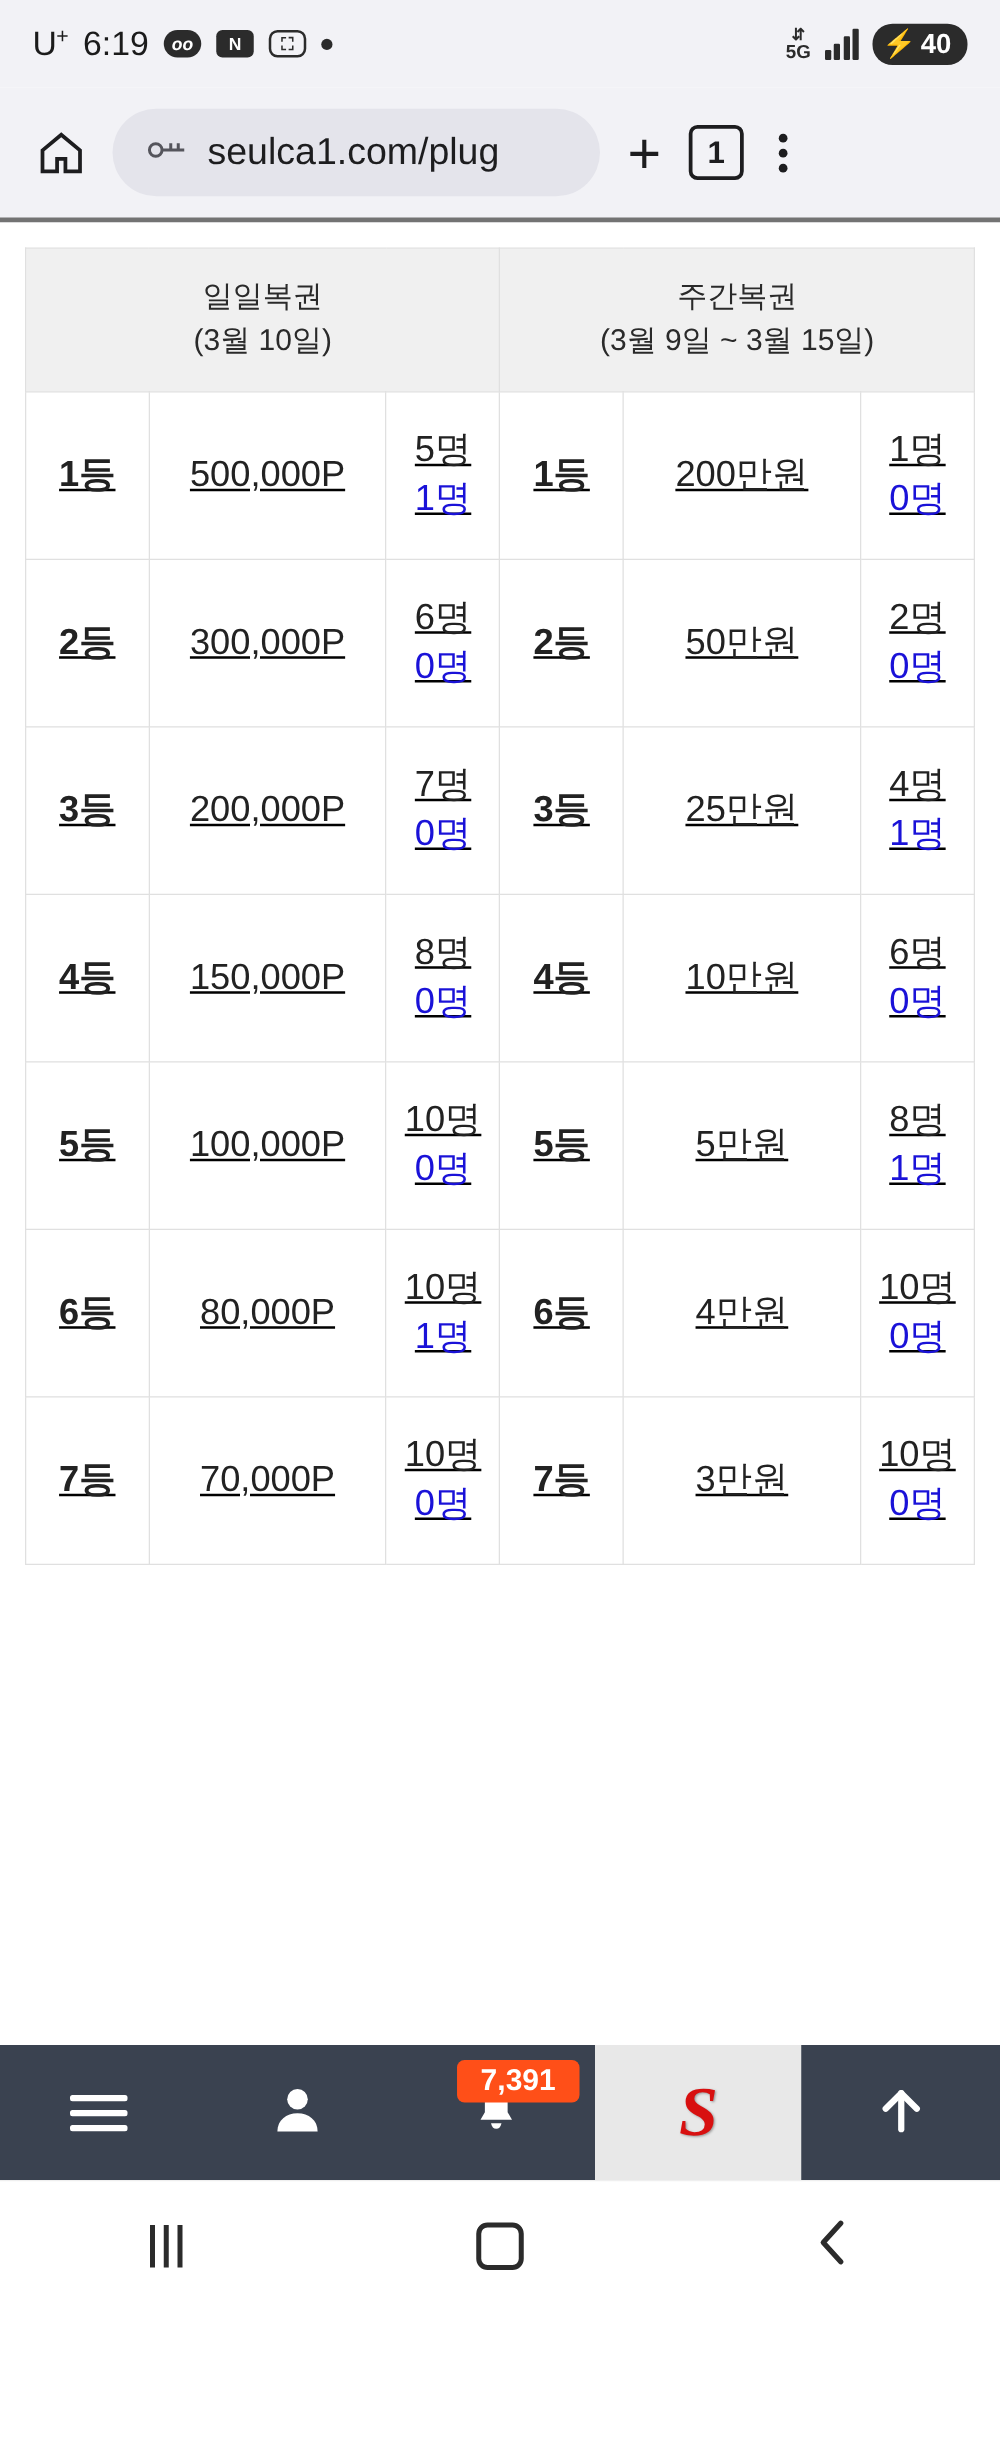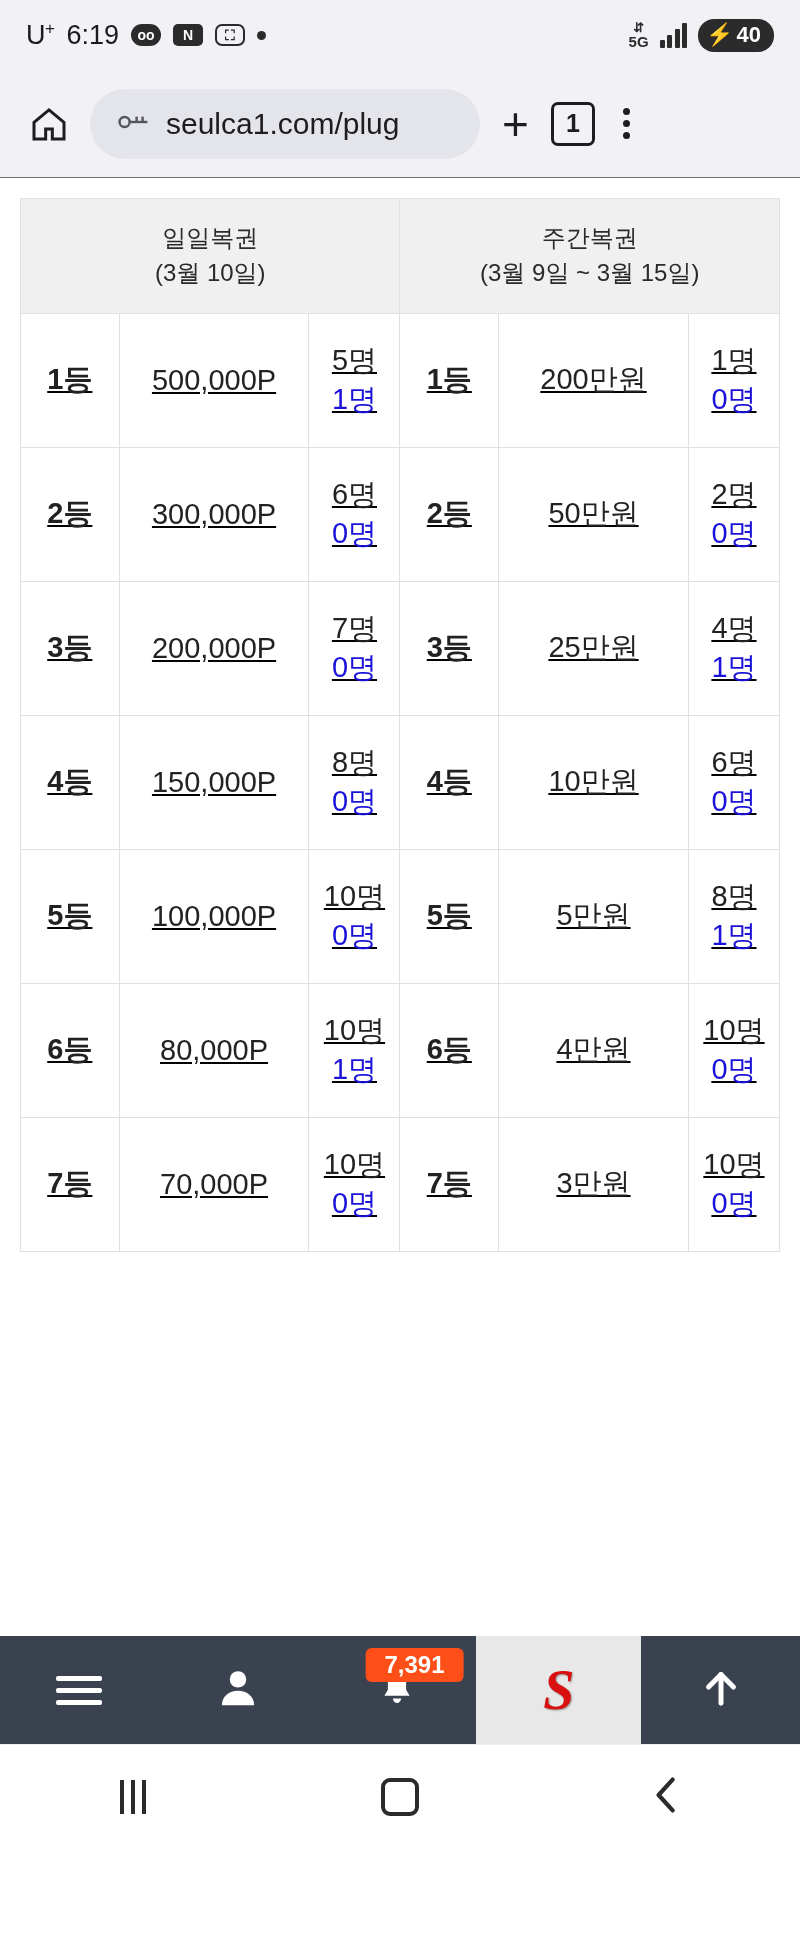--- a/index.html
+++ b/index.html
@@ -42,21 +42,21 @@
     width: 30px; height: 22px;
     background: #2b2b2b;
     border-radius: 5px;
     display: inline-flex;
     align-items: center;
     justify-content: center;
     color: #fff;
     font-size: 14px;
     font-weight: bold;
   }
-  .mini-icon.round { border-radius: 11px; }
+  .mini-icon.round { border-radius: 11px; font-style: italic; }
   .mini-icon.outline {
     background: transparent;
     border: 2.5px solid #2b2b2b;
     color: #2b2b2b;
     border-radius: 7px;
   }
   .dot-small {
     width: 9px; height: 9px;
     background: #2b2b2b;
     border-radius: 50%;
@@ -104,21 +104,21 @@
   }
 
   
   .browser-bar {
     height: 108px;
     background: #f2f2f6;
     display: flex;
     align-items: center;
     padding: 0 26px;
     gap: 18px;
-    border-bottom: 1px solid #737373;
+    border-bottom: 4px solid #737373;
   }
   .home-icon {
     width: 46px; height: 46px;
     display: flex; align-items: center; justify-content: center;
     flex: 0 0 auto;
   }
   .url-pill {
     flex: 1;
     height: 70px;
     background: #e4e4eb;

